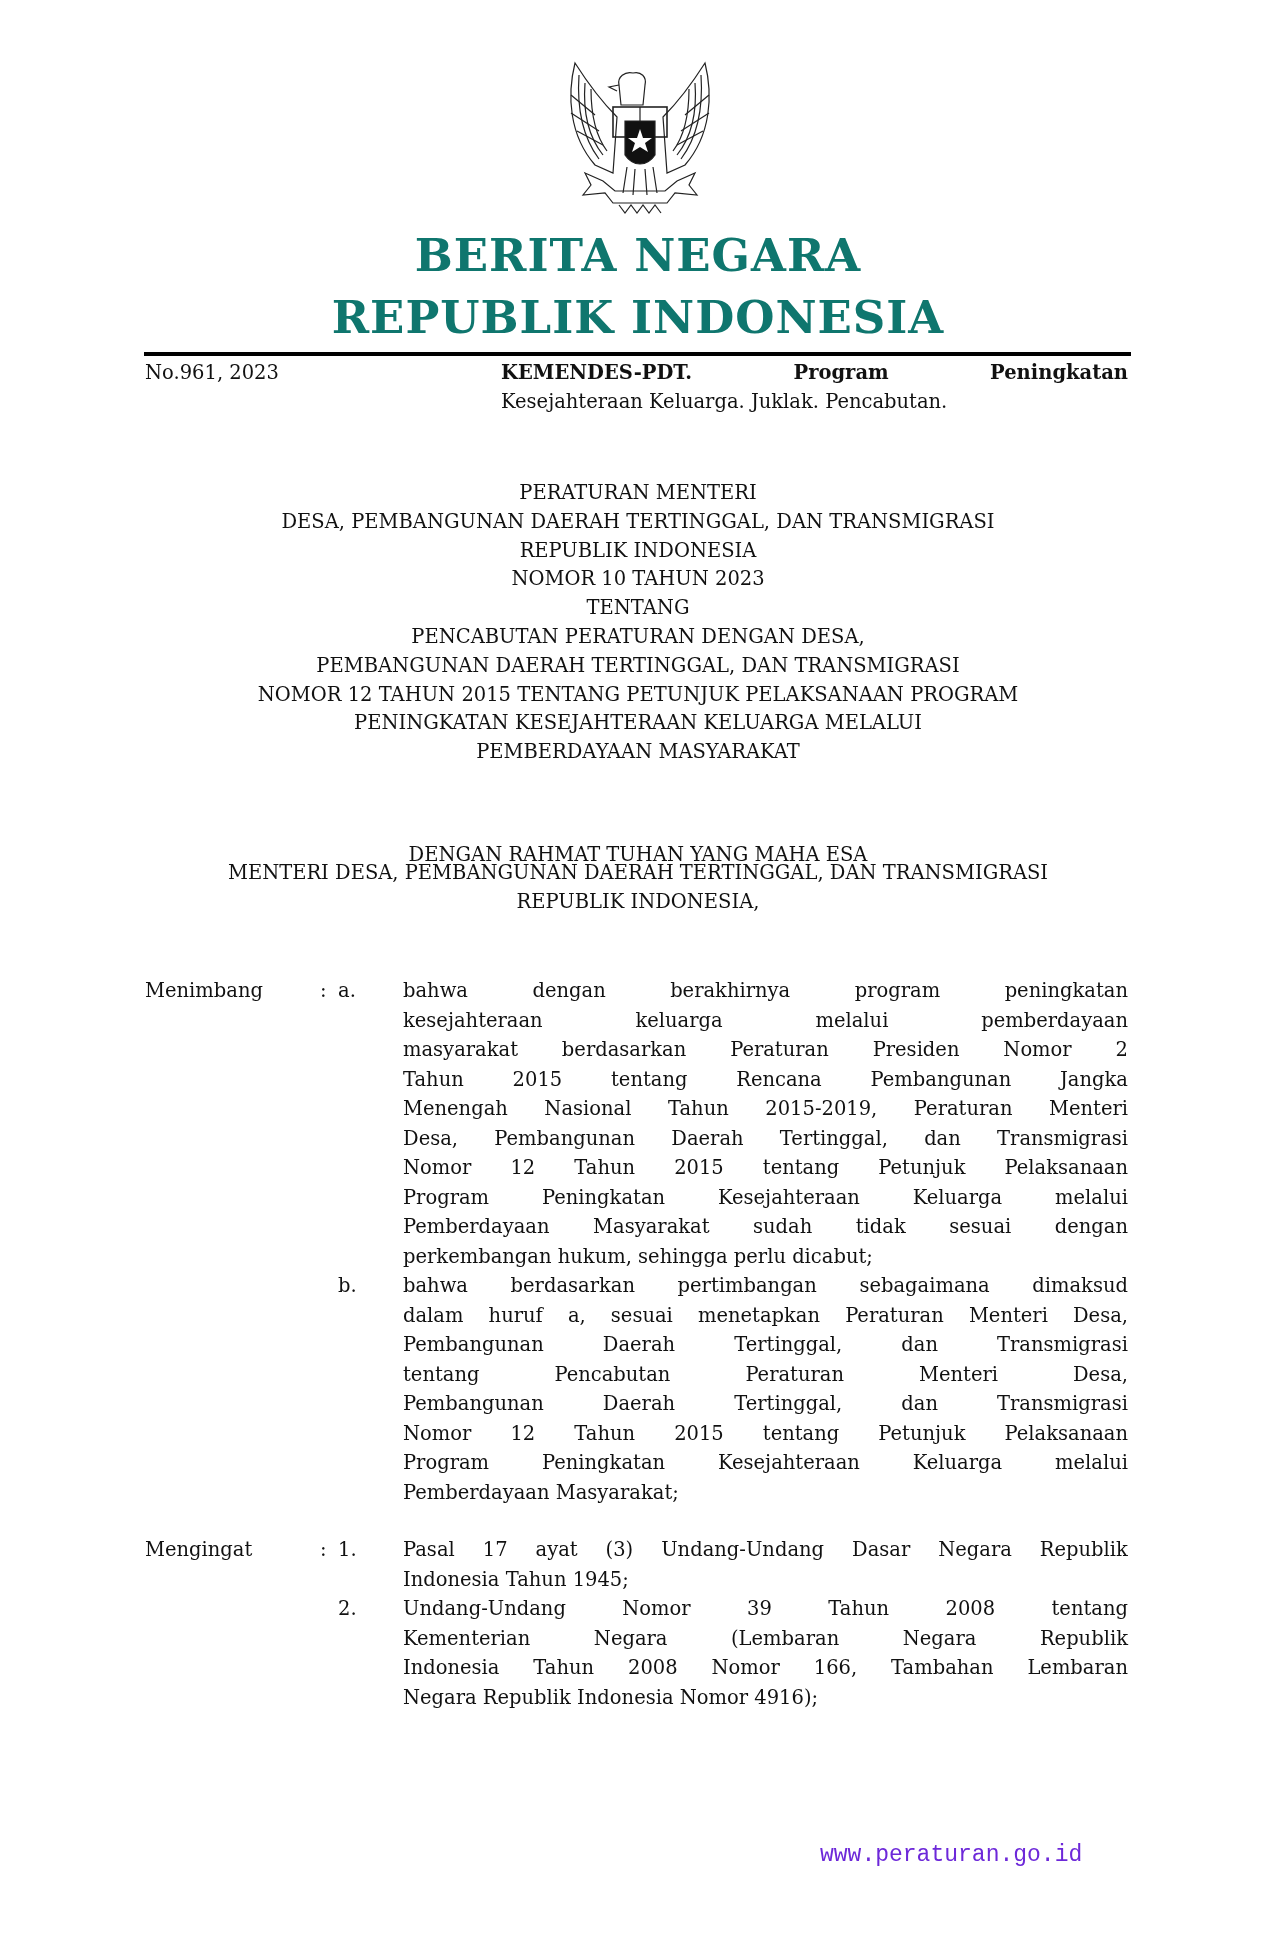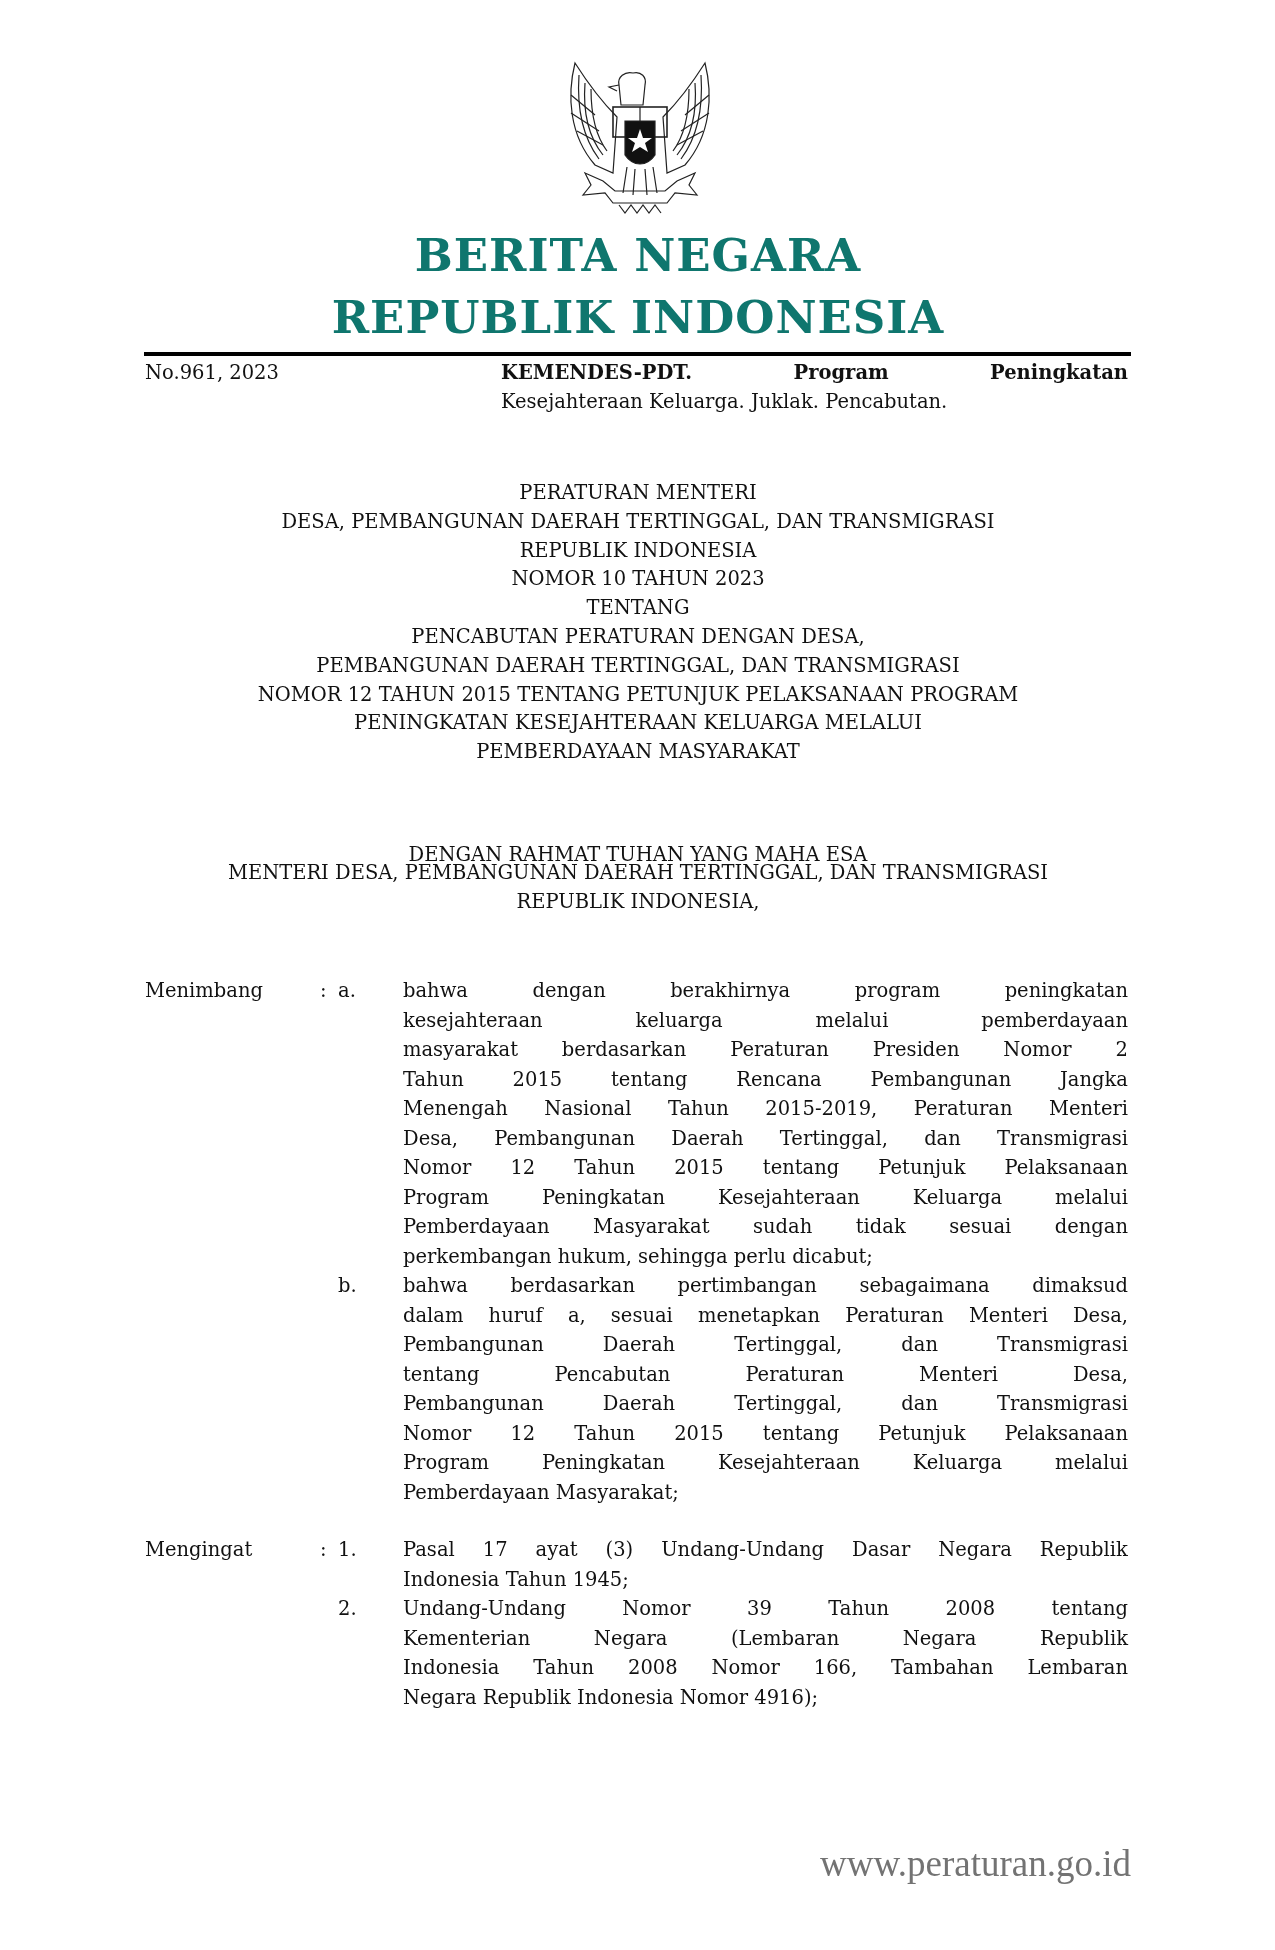--- a/index.html
+++ b/index.html
@@ -41,22 +41,22 @@
   .row { display: flex; }
   .lbl { width: 175px; flex: none; }
   .colon { width: 18px; flex: none; }
   .item-marker { width: 47px; flex: none; text-align: left; }
   .text { flex: 1; text-align: justify; margin-left: 18px; }
   .lineflex { display: flex; justify-content: space-between; white-space: nowrap; }
   .lineflex.left { justify-content: flex-start; }
 
   .footer-url {
     position: absolute; left: 820px; top: 1842px;
-    font-family: Liberation Serif, serif;
-    font-size: 37px; color: #737373;
+    font-family: Liberation Mono, monospace;
+    font-size: 23px; color: #6d28d9;
   }
 </style>
 </head>
 <body>
 
 <div class="page">
 
   <svg class="emblem" viewBox="0 0 170 160">
     <g fill="none" stroke="#222" stroke-width="1.2">
 

